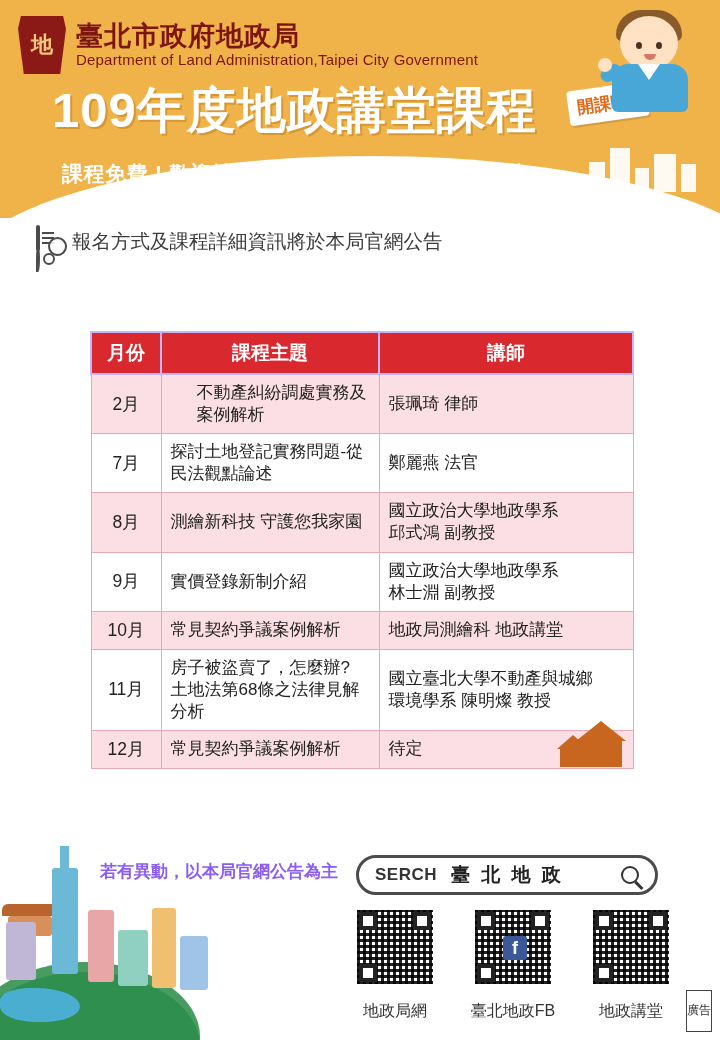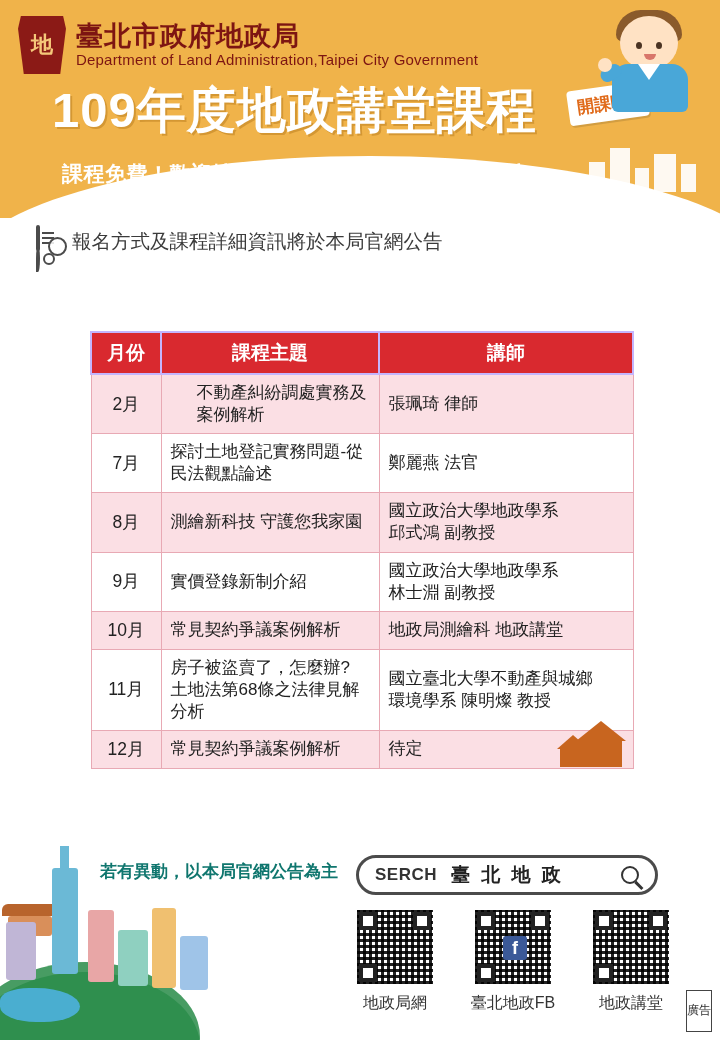--- a/index.html
+++ b/index.html
@@ -187,21 +187,21 @@
   }
   .house-deco .hroof2 {
     position:absolute; right:37px; bottom:18px; width:0; height:0;
     border-left:16px solid transparent; border-right:16px solid transparent;
     border-bottom:14px solid #c8651f;
   }
 
   
   .note {
     position: absolute; left: 100px; top: 860px;
-    font-size: 17px; font-weight: bold; color: #0f766e;
+    font-size: 17px; font-weight: bold; color: #8b5cf6;
   }
   .searchbar {
     position: absolute; left: 356px; top: 855px;
     width: 302px; height: 40px;
     background: #ffffff; border: 3px solid #4b4b4b;
     border-radius: 20px;
     display: flex; align-items: center; gap: 14px;
     padding: 0 16px;
   }
   .searchbar .serch-label { font-size: 17px; font-weight: bold; color:#333; letter-spacing:.5px;}
@@ -236,21 +236,21 @@
   }
   .qr-box i.c1 { left:2px; top:2px; }
   .qr-box i.c2 { right:2px; top:2px; }
   .qr-box i.c3 { left:2px; bottom:2px; }
   .qr-box .fb {
     position:absolute; left:28px; top:26px; width:24px; height:24px;
     background:#3b5998; color:#fff; font-weight:bold; font-size:18px;
     display:flex; align-items:center; justify-content:center;
     border-radius:3px;
   }
-  .qr-label { margin-top: 7px; font-size: 16px; color:#333; }
+  .qr-label { margin-top: 15px; font-size: 16px; color:#333; }
 
   
   .city {
     position: absolute; left: 0; bottom: 0; width: 330px; height: 200px;
   }
   .globe {
     position:absolute; left: -30px; bottom: -72px; width: 230px; height: 150px;
     background: #2f8f4e; border-radius: 50%;
     box-shadow: inset 0 10px 0 rgba(255,255,255,.12);
   }

